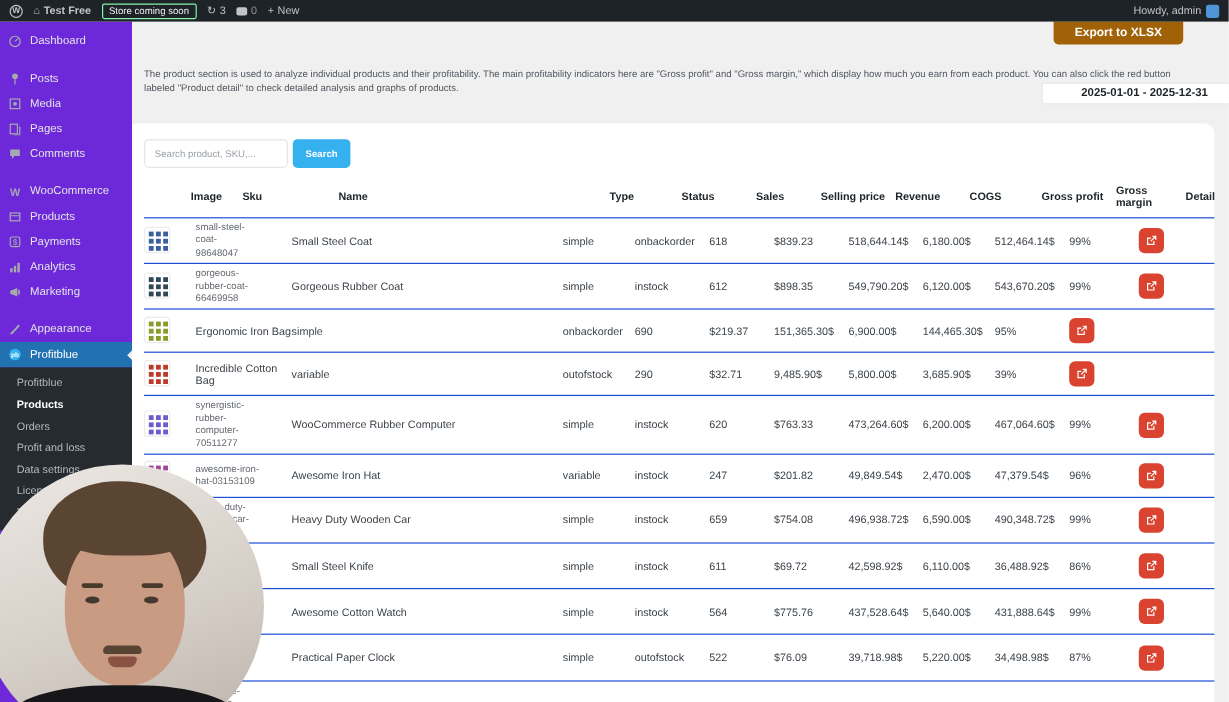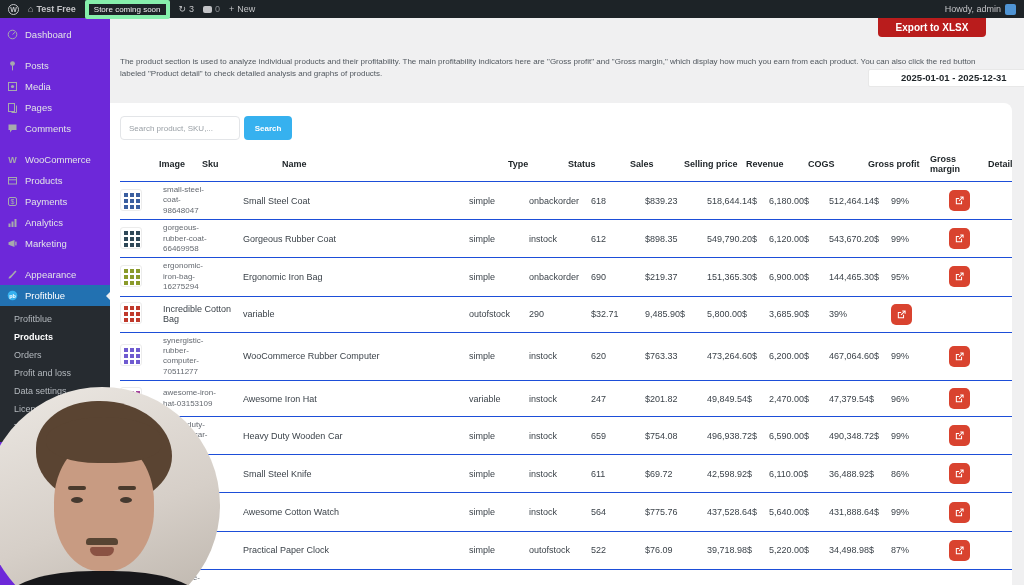--- a/index.html
+++ b/index.html
@@ -4,21 +4,21 @@
 <style>
   * { margin:0; padding:0; box-sizing:border-box; }
   html,body { width:1024px; height:585px; overflow:hidden; }
   body { position:relative; background:#f0f0f1; font-family:"Liberation Sans", sans-serif; color:#3c434a; }
 
   
   .adminbar { position:absolute; left:0; top:0; width:1024px; height:18px; background:#1d2327; display:flex; align-items:center; padding:0 8px; gap:9px; z-index:40; }
   .adminbar, .adminbar * { color:#c3c4c7; font-size:9px; }
   .ab-item { display:flex; align-items:center; gap:3px; white-space:nowrap; }
   .wp-logo { width:11px; height:11px; border:1px solid #c3c4c7; border-radius:50%; display:flex; align-items:center; justify-content:center; font-size:7px; font-weight:700; }
-  .coming-soon { background:#1d2327; border:4px solid #86efac; color:#f0f0f1; border-radius:2px; padding:1px 5px; font-size:8px; }
+  .coming-soon { background:#1d2327; border:1px solid #86efac; color:#f0f0f1; border-radius:2px; padding:1px 5px; font-size:8px; }
   .ab-right { margin-left:auto; display:flex; align-items:center; gap:4px; }
   .ab-avatar { width:11px; height:11px; border-radius:2px; background:#4f94d4; display:inline-block; }
   .glyph { font-size:9px; line-height:1; }
   .bubble { width:9px; height:7px; background:#c3c4c7; border-radius:2px; position:relative; display:inline-block; }
   .bubble::after { content:''; position:absolute; left:2px; bottom:-2px; border:2px solid transparent; border-top-color:#c3c4c7; }
 
   
   .sidebar { position:absolute; left:0; top:18px; width:110px; bottom:0; background:#6d28d9; z-index:10; padding-top:6px; }
   .side-item { display:flex; align-items:center; gap:7px; padding:5px 6px 5px 7px; color:#e2e4e7; font-size:9.5px; cursor:pointer; position:relative; }
   .side-item .ic { width:11px; height:11px; flex:0 0 11px; color:#a7aaad; display:flex; align-items:center; justify-content:center; }
@@ -26,21 +26,21 @@
   .side-gap { height:10px; }
   .side-item.active { background:#2271b1; color:#fff; }
   .side-item.active .ic { color:#fff; }
   .side-item.active::after { content:''; position:absolute; right:0; top:50%; transform:translateY(-50%); border:4px solid transparent; border-right-color:#f0f0f1; }
   .submenu { background:#262b30; padding:4px 0 6px; }
   .sub-item { padding:4px 6px 4px 14px; color:#b4b9be; font-size:9px; cursor:pointer; }
   .sub-item.current { color:#fff; font-weight:700; }
   .badge-dot { min-width:9px; height:9px; background:#d63638; border-radius:5px; margin-left:2px; display:inline-block; }
 
   
-  .export-btn { position:absolute; left:878px; top:18px; width:108px; height:19px; background:#b91c1c; color:#fff; border:none; border-radius:0 0 4px 4px; font-size:10px; font-weight:700; font-family:inherit; cursor:pointer; z-index:5; }
+  .export-btn { position:absolute; left:878px; top:18px; width:108px; height:19px; background:#a16207; color:#fff; border:none; border-radius:0 0 4px 4px; font-size:10px; font-weight:700; font-family:inherit; cursor:pointer; z-index:5; }
   .page-desc { position:absolute; left:120px; top:56px; width:868px; font-size:8px; line-height:1.55; color:#50575e; }
   .date-input { position:absolute; left:868px; top:69px; width:158px; height:18px; background:#fff; border:1px solid #e8e8e8; border-radius:2px; font-size:9.5px; font-weight:700; color:#1d2327; font-family:inherit; padding-left:32px; white-space:nowrap; overflow:hidden; line-height:16px; }
 
   
   .card { position:absolute; left:100px; top:103px; width:912px; height:500px; background:#fff; border-radius:8px; padding:13px 0 0 20px; }
   .search-row { display:flex; align-items:center; gap:4px; margin-bottom:8px; }
   .search-input { width:120px; height:24px; border:1px solid #e3e5e8; border-radius:4px; font-size:8px; font-family:inherit; padding:0 8px; color:#3c434a; }
   .search-input::placeholder { color:#9aa0a6; }
   .search-btn { width:48px; height:24px; background:#36b1ef; color:#fff; border:none; border-radius:4px; font-size:8px; font-weight:700; font-family:inherit; cursor:pointer; }
 
@@ -299,23 +299,20 @@
         <svg viewBox="0 0 12 12">
               <path d="M2 3.2h3.6v1.1H3.1v4.6h4.6V6.4h1.1V10H2z" fill="#fff"></path>
               <path d="M6.8 1.5H10.5v3.7H9.4V3.4L5.9 6.9l-.8-.8 3.5-3.5H6.8z" fill="#fff"></path>
             </svg>
       </button>
     </div>
   </div>
 
   <div class="tgrid trow">
     <div><span class="thumb" style="color: rgb(138, 154, 43);"><i></i></span></div>
-    <div class="c-sku">ergonomic-
-iron-bag-
-16275294</div>
     <div>Ergonomic Iron Bag</div>
     <div>simple</div>
     <div>onbackorder</div>
     <div>690</div>
     <div>$219.37</div>
     <div>151,365.30$</div>
     <div>6,900.00$</div>
     <div>144,465.30$</div>
     <div>95%</div>
     <div>

